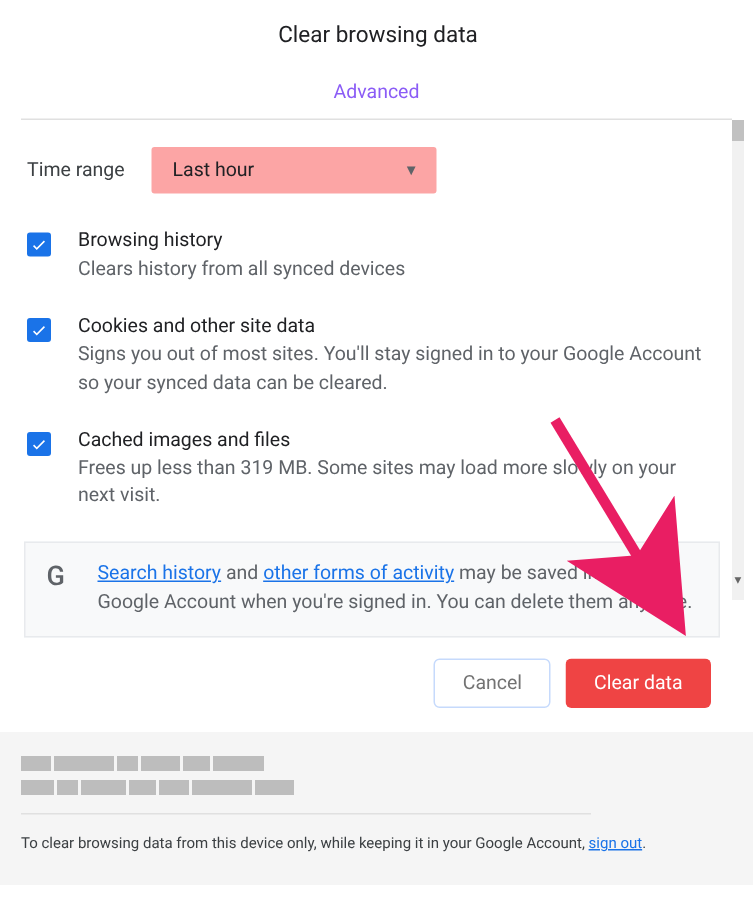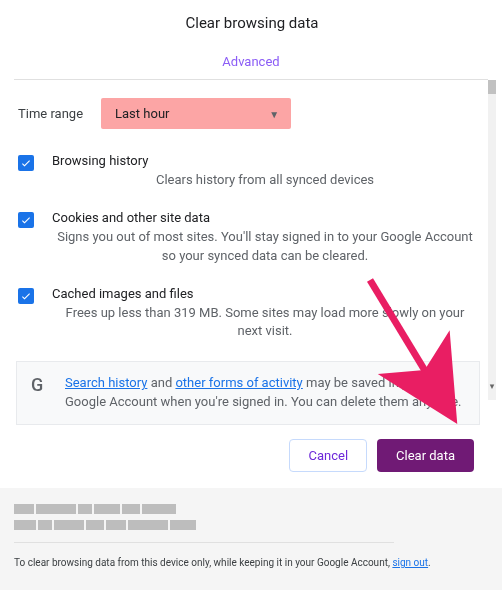--- a/index.html
+++ b/index.html
@@ -117,21 +117,21 @@
     border-radius: 2px;
     margin-top: 2px;
     flex-shrink: 0;
     display:flex;align-items:center;justify-content:center;
     color:#fff;
     cursor:pointer;
   }
   .checkbox svg { width:12px;height:12px;display:block; }
   .option-text { flex: 1; }
   .option-title { font-size: 13px; color: #202124; margin-bottom: 3px; }
-  .option-sub { font-size: 13px; color: #5f6368; line-height: 1.45; text-align: center; }
+  .option-sub { font-size: 13px; color: #5f6368; line-height: 1.45; }
 
   .info-box {
     background: #f8f9fa;
     border: 1px solid #e8eaed;
     display: flex;
     align-items: flex-start;
     gap: 14px;
     padding: 12px 14px;
     margin: 10px 2px 0 2px;
   }
@@ -153,25 +153,25 @@
   }
   .btn {
     padding: 8px 18px;
     font-size: 13px;
     border-radius: 4px;
     cursor: pointer;
     border: 1px solid transparent;
   }
   .btn-secondary {
     background: #fff;
-    color: #6d28d9;
+    color: #737373;
     border-color: #c6dafc;
   }
   .btn-primary {
-    background: #701a75;
+    background: #ef4444;
     color: #fff;
   }
 
   .footer-area {
     background: #f5f5f5;
     padding: 16px 14px 20px 14px;
   }
   .pixelated {
     display: flex;
     gap: 2px;

